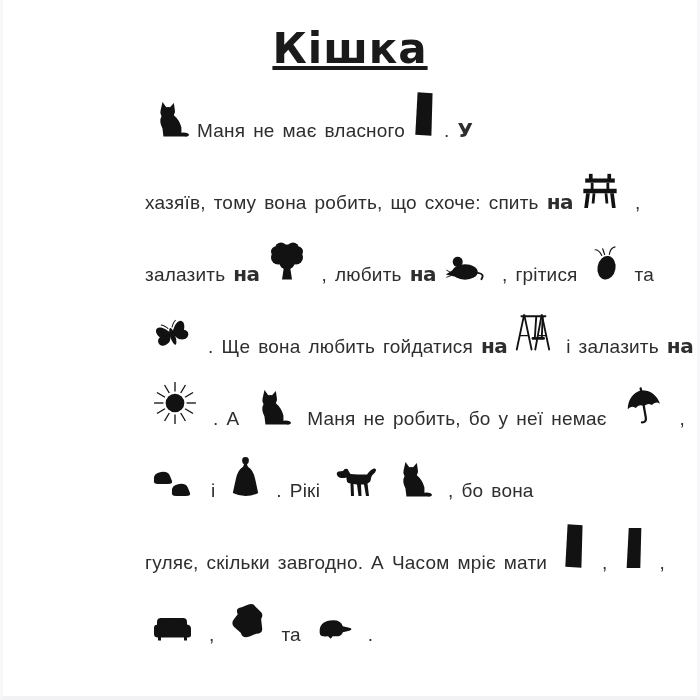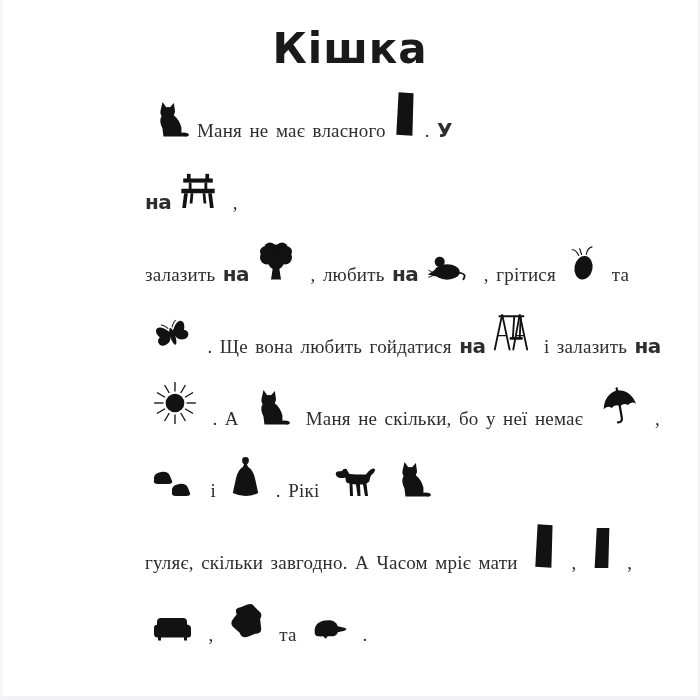--- a/index.html
+++ b/index.html
@@ -2,25 +2,25 @@
 <html style="--title: #1a1a1a; --text: #2e2e2e; --icon: #121212;"><head>
 <meta charset="utf-8">
 <style>
   html,body{margin:0;padding:0;background:#e9e9ec;}
   .page{width:700px;height:700px;margin:0 auto;background:#ffffff;position:relative;
         box-sizing:border-box;border-left:3px solid #f7f7f9;border-right:3px solid #f7f7f9;
         border-bottom:4px solid #f2f2f4;overflow:hidden;
         font-family:"Liberation Sans",sans-serif;}
   .title{height:90px;box-sizing:border-box;padding-top:24px;text-align:center;
          font-family:"DejaVu Sans",sans-serif;font-weight:900;font-size:42px;
-         letter-spacing:1px;color:var(--title,#1a1a1a);transform-origin:top center;}
+         letter-spacing:1px;color:var(--title,#1a1a1a);transform-origin:top center;text-decoration:underline;}
   .story{padding-left:142px;padding-right:110px;}
   .line{position:relative;height:72px;}
   .line-inner{position:absolute;left:0;bottom:20px;display:flex;align-items:baseline;}
-  .t{font-family:Liberation Serif, serif;font-size:19px;color:var(--text,#2e2e2e);
+  .t{font-family:Liberation Sans, sans-serif;font-size:19px;color:var(--text,#2e2e2e);
      white-space:pre;word-spacing:2.5px;letter-spacing:0.2px;}
   .b{font-family:"DejaVu Sans",sans-serif;font-weight:bold;font-size:20px;
      color:var(--text,#222);white-space:pre;letter-spacing:-0.5px;}
   .ic{flex:none;margin:0 7px;fill:var(--icon,#121212);color:var(--icon,#121212);}
   .ic-cat{width:38px;height:36px}
   .ic-door{width:25px;height:46px}
   .ic-bench{width:40px;height:37px}
   .ic-tree{width:40px;height:41px}
   .ic-mouse{width:44px;height:31px}
   .ic-fly{width:27px;height:36px}
@@ -156,20 +156,21 @@
           <span class="t">Маня не має власного</span>
           <svg class="ic ic-door">
             <use href="#sym-door"></use>
           </svg>
           <span class="t">. </span>
           <span class="b">У</span>
         </div>
       </div>
       <div class="line">
         <div class="line-inner">
+          <span class="t">хазяїв, тому вона робить, що схоче: спить </span>
           <span class="b">на</span>
           <svg class="ic ic-bench">
             <use href="#sym-bench"></use>
           </svg>
           <span class="t"> ,</span>
         </div>
       </div>
       <div class="line">
         <div class="line-inner">
           <span class="t">залазить </span>
@@ -205,21 +206,21 @@
       </div>
       <div class="line">
         <div class="line-inner">
           <svg class="ic ic-sun">
             <use href="#sym-sun"></use>
           </svg>
           <span class="t"> . А </span>
           <svg class="ic ic-cat">
             <use href="#sym-cat"></use>
           </svg>
-          <span class="t"> Маня не скільки, бо у неї немає </span>
+          <span class="t"> Маня не робить, бо у неї немає </span>
           <svg class="ic ic-umbrella">
             <use href="#sym-umbrella"></use>
           </svg>
           <span class="t"> ,</span>
         </div>
       </div>
       <div class="line">
         <div class="line-inner">
           <svg class="ic ic-shoes">
             <use href="#sym-shoes"></use>
@@ -228,20 +229,21 @@
           <svg class="ic ic-dress">
             <use href="#sym-dress"></use>
           </svg>
           <span class="t"> . Рікі </span>
           <svg class="ic ic-dog">
             <use href="#sym-dog"></use>
           </svg>
           <svg class="ic ic-cat">
             <use href="#sym-cat"></use>
           </svg>
+          <span class="t"> , бо вона</span>
         </div>
       </div>
       <div class="line">
         <div class="line-inner">
           <span class="t">гуляє, скільки завгодно. А Часом мріє мати </span>
           <svg class="ic ic-door">
             <use href="#sym-door"></use>
           </svg>
           <span class="t"> , </span>
           <svg class="ic ic-door2">

